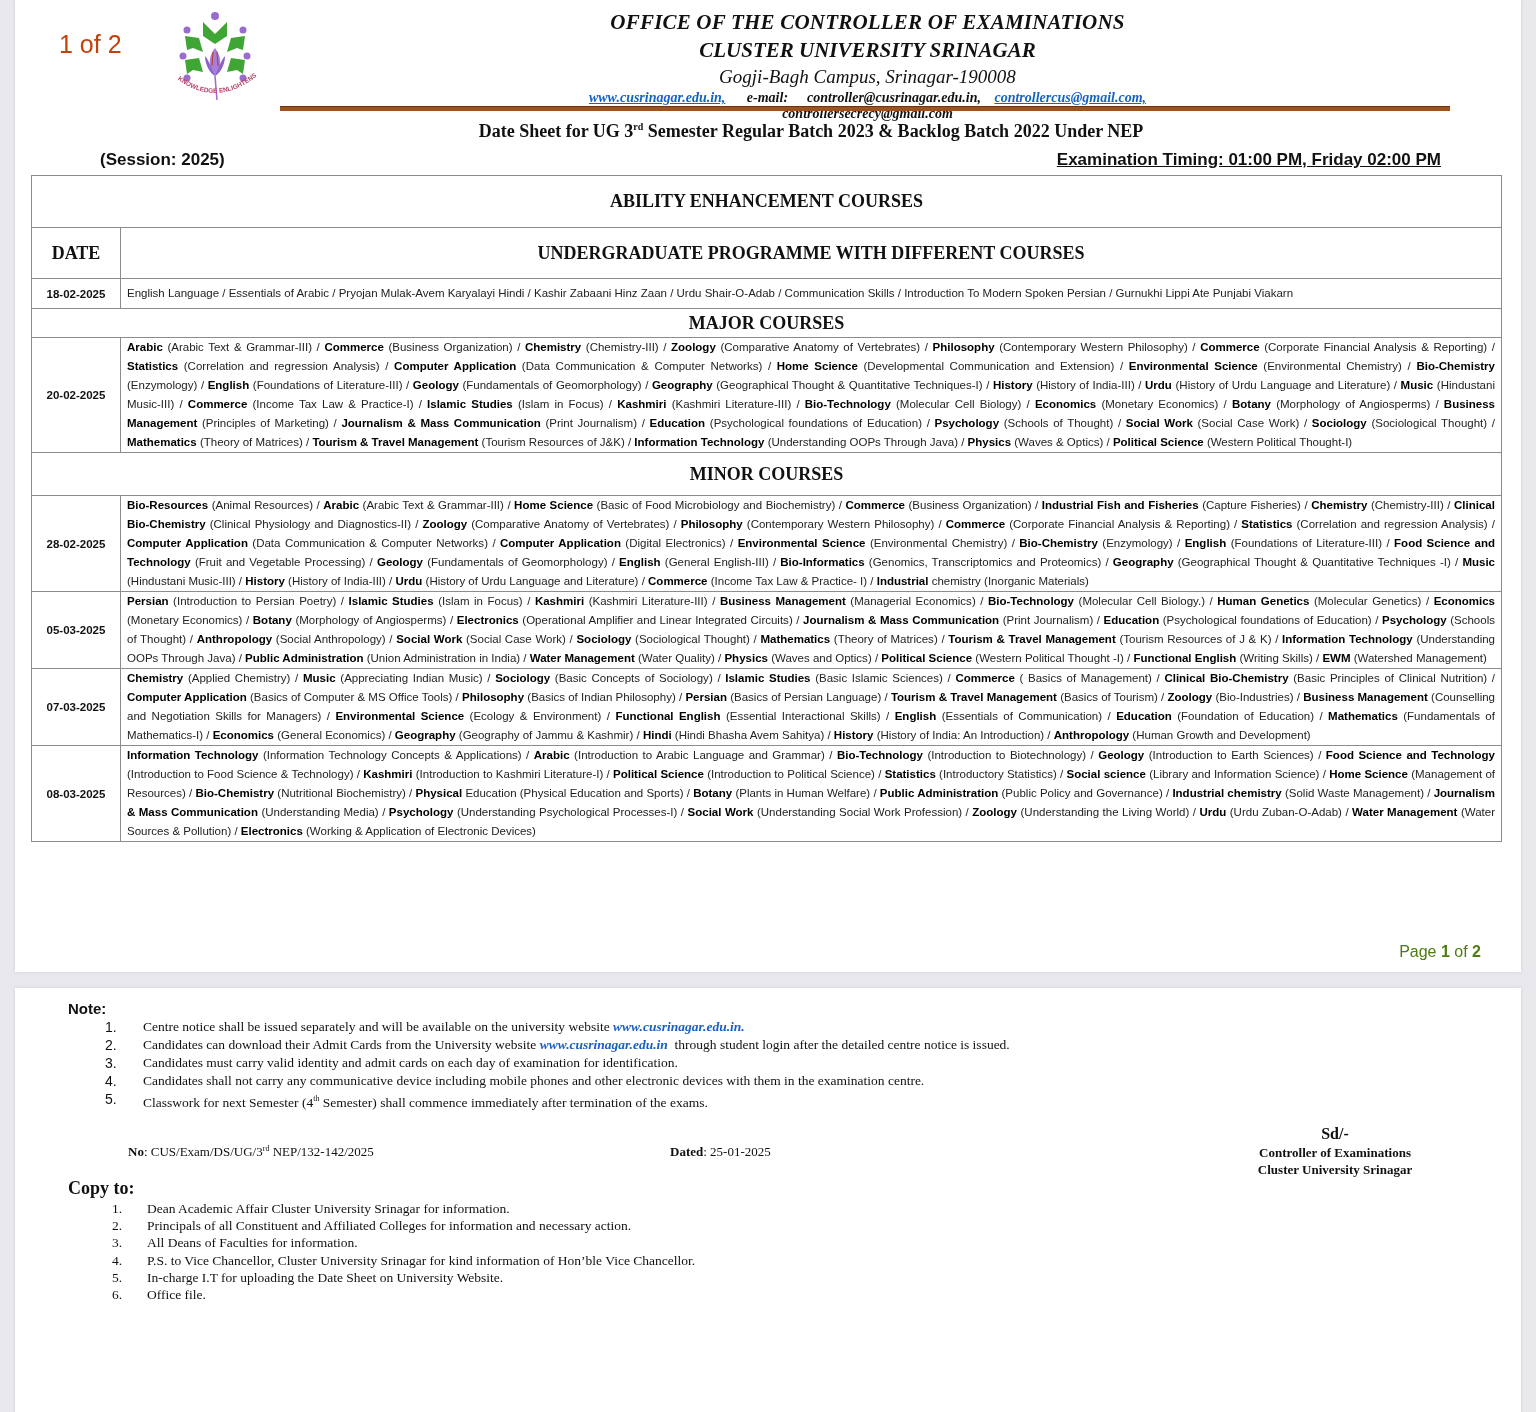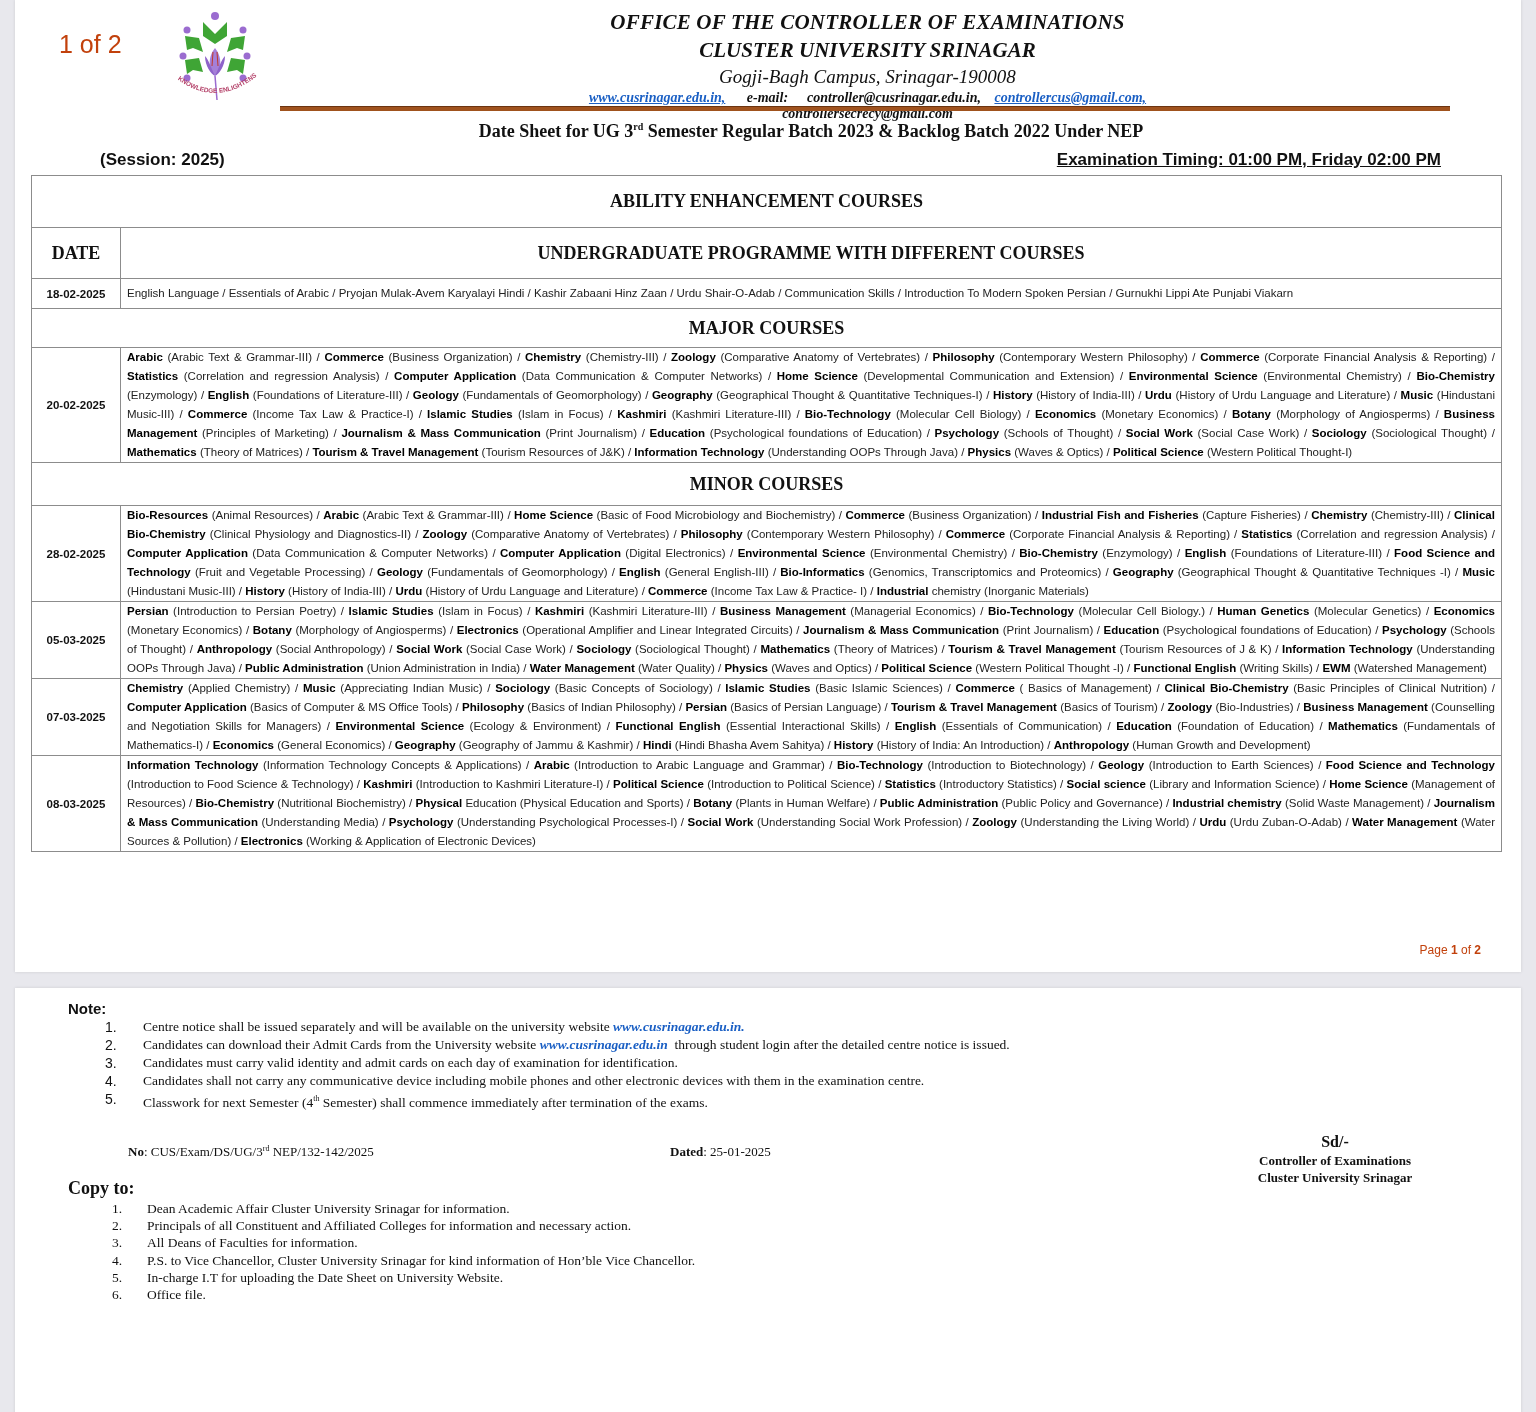--- a/index.html
+++ b/index.html
@@ -31,34 +31,34 @@
   .timing { position: absolute; right: 80px; top: 150px; font-size: 17px; font-weight: bold; text-decoration: underline; padding-left: 12px; }
 
   table.ds { position: absolute; left: 16px; top: 175px; width: 1471px; border-collapse: collapse; font-family: "Liberation Sans", sans-serif; }
   table.ds td { border: 1.5px solid #8c8c8c; vertical-align: middle; }
   table.ds td.date { width: 89px; text-align: center; font-weight: bold; font-size: 11.5px; }
   table.ds td.hdrcell { font-family: "Liberation Serif", serif; font-weight: bold; font-size: 18px; text-align: center; height: 51px; }
   table.ds td.section { font-family: "Liberation Serif", serif; font-weight: bold; font-size: 18px; text-align: center; }
   table.ds td.courses { font-size: 11.5px; line-height: 19px; text-align: justify; padding: 0 6px 0 6px; color: #222; }
   table.ds td.courses b { color: #000; }
 
-  .pg-num { position: absolute; right: 40px; top: 943px; font-size: 12px; color: #c2410c; text-align: right; }
+  .pg-num { position: absolute; right: 40px; top: 943px; font-size: 16px; color: #4d7c0f; text-align: right; }
 
   
   .note-h { position: absolute; left: 53px; top: 12px; font-size: 15px; font-weight: bold; }
   ol.notes { position: absolute; left: 90px; top: 30px; list-style: none; font-family: "Liberation Serif", serif; font-size: 13.5px; line-height: 18px; }
   ol.notes li { display: flex; }
   ol.notes li .n { width: 38px; font-family: "Liberation Sans", sans-serif; font-size: 14px; }
   ol.notes a { color: #1a5fc4; font-style: italic; font-weight: bold; text-decoration: none; }
   ol.notes sup { font-size: 8px; }
 
   .refno { position: absolute; left: 113px; top: 156px; font-family: "Liberation Serif", serif; font-size: 13px; }
   .refno sup { font-size: 8px; }
   .dated { position: absolute; left: 655px; top: 156px; font-family: "Liberation Serif", serif; font-size: 13px; }
-  .sign { position: absolute; left: 1215px; top: 136px; width: 210px; text-align: center; font-family: "Liberation Serif", serif; font-weight: bold; font-size: 13px; line-height: 17px; margin-top: 8px; }
+  .sign { position: absolute; left: 1215px; top: 136px; width: 210px; text-align: center; font-family: "Liberation Serif", serif; font-weight: bold; font-size: 13px; line-height: 17px; }
   .sign .sd { font-size: 16px; line-height: 20px; }
 
   .copy-h { position: absolute; left: 53px; top: 190px; font-family: "Liberation Serif", serif; font-size: 18px; font-weight: bold; }
   ol.copies { position: absolute; left: 97px; top: 212px; list-style: none; font-family: "Liberation Serif", serif; font-size: 13.5px; line-height: 17.2px; }
   ol.copies li { display: flex; }
   ol.copies li .n { width: 35px; }
 </style>
 </head>
 <body>
 
@@ -120,21 +120,21 @@
         </tr>
     <tr>
         <td class="date hdrcell" style="font-size:18px;">DATE</td>
         <td class="hdrcell">UNDERGRADUATE PROGRAMME WITH DIFFERENT COURSES</td>
       </tr>
         <tr>
           <td class="date" style="height: 30px;">18-02-2025</td>
           <td class="courses" style="text-align: left;"><span><span><span>English Language </span></span></span> / <span><span><span>Essentials of Arabic</span></span></span> / <span><span><span>Pryojan Mulak-Avem Karyalayi Hindi</span></span></span> / <span><span><span>Kashir Zabaani Hinz Zaan</span></span></span> / <span><span><span>Urdu Shair-O-Adab</span></span></span> / <span><span><span>Communication Skills</span></span></span> / <span><span><span>Introduction To Modern Spoken Persian</span></span></span> / <span><span><span>Gurnukhi Lippi Ate Punjabi Viakarn</span></span></span></td>
         </tr>
         <tr>
-          <td colspan="2" class="section" style="height: 39px;">MAJOR COURSES</td>
+          <td colspan="2" class="section" style="height: 29px;">MAJOR COURSES</td>
         </tr>
         <tr>
           <td class="date">20-02-2025</td>
           <td class="courses"><span><b>Arabic</b> <span>(<span>Arabic Text &amp; Grammar-III</span>)</span></span> / <span><b>Commerce</b> <span>(<span>Business Organization</span>)</span></span> / <span><b>Chemistry</b> <span>(<span>Chemistry-III</span>)</span></span> / <span><b>Zoology</b> <span>(<span>Comparative Anatomy of Vertebrates</span>)</span></span> / <span><b>Philosophy</b> <span>(<span>Contemporary Western Philosophy</span>)</span></span> / <span><b>Commerce</b> <span>(<span>Corporate Financial Analysis &amp; Reporting</span>)</span></span> / <span><b>Statistics</b> <span>(<span>Correlation and regression Analysis</span>)</span></span> / <span><b>Computer Application</b> <span>(<span>Data Communication &amp; Computer Networks</span>)</span></span> / <span><b>Home Science</b> <span>(<span>Developmental Communication and Extension</span>)</span></span> / <span><b>Environmental Science</b> <span>(<span>Environmental Chemistry</span>)</span></span> / <span><b>Bio-Chemistry</b> <span>(<span>Enzymology</span>)</span></span> / <span><b>English</b> <span>(<span>Foundations of Literature-III</span>)</span></span> / <span><b>Geology</b> <span>(<span>Fundamentals of Geomorphology</span>)</span></span> / <span><b>Geography</b> <span>(<span>Geographical Thought &amp; Quantitative Techniques-I</span>)</span></span> / <span><b>History</b> <span>(<span>History of India-III</span>)</span></span> / <span><b>Urdu</b> <span>(<span>History of Urdu Language and Literature</span>)</span></span> / <span><b>Music</b> <span>(<span>Hindustani Music-III</span>)</span></span> / <span><b>Commerce</b> <span>(<span>Income Tax Law &amp; Practice-I</span>)</span></span> / <span><b>Islamic Studies</b> <span>(<span>Islam in Focus</span>)</span></span> / <span><b>Kashmiri</b> <span>(<span>Kashmiri Literature-III</span>)</span></span> / <span><b>Bio-Technology</b> <span>(<span>Molecular Cell Biology</span>)</span></span> / <span><b>Economics</b> <span>(<span>Monetary Economics</span>)</span></span> / <span><b>Botany</b> <span>(<span>Morphology of Angiosperms</span>)</span></span> / <span><b>Business Management</b> <span>(<span>Principles of Marketing</span>)</span></span> / <span><b>Journalism &amp; Mass Communication</b> <span>(<span>Print Journalism</span>)</span></span> / <span><b>Education</b> <span>(<span>Psychological foundations of Education</span>)</span></span> / <span><b>Psychology</b> <span>(<span>Schools of Thought</span>)</span></span> / <span><b>Social Work</b> <span>(<span>Social Case Work</span>)</span></span> / <span><b>Sociology</b> <span>(<span>Sociological Thought</span>)</span></span> / <span><b>Mathematics</b> <span>(<span>Theory of Matrices</span>)</span></span> / <span><b>Tourism &amp; Travel Management</b> <span>(<span>Tourism Resources of J&amp;K</span>)</span></span> / <span><b>Information Technology</b> <span>(<span>Understanding OOPs Through Java</span>)</span></span> / <span><b>Physics</b> <span>(<span>Waves &amp; Optics</span>)</span></span> / <span><b>Political Science</b> <span>(<span>Western Political Thought-I</span>)</span></span></td>
         </tr>
         <tr>
           <td colspan="2" class="section" style="height: 43px;">MINOR COURSES</td>
         </tr>
         <tr>
           <td class="date">28-02-2025</td>

